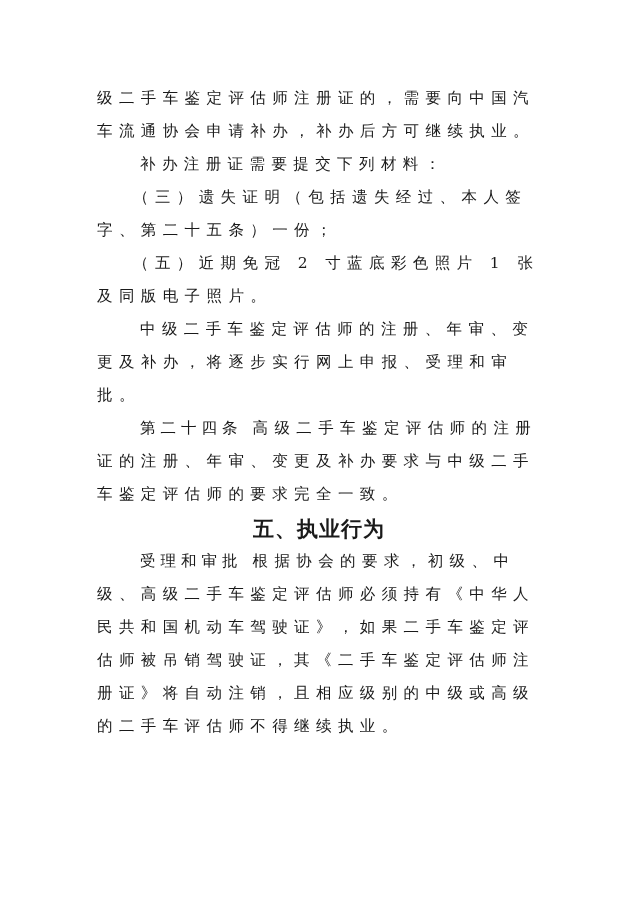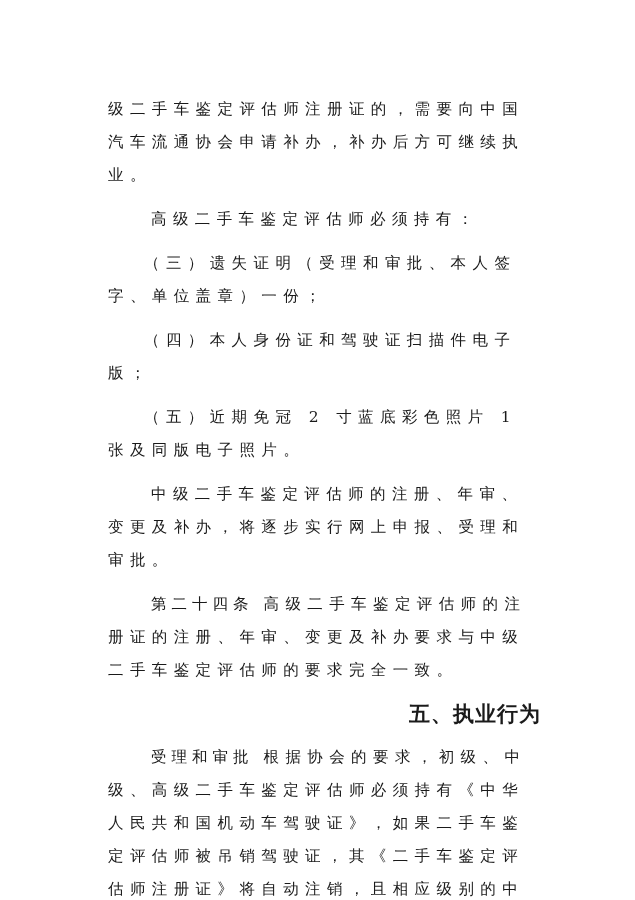--- a/index.html
+++ b/index.html
@@ -1,32 +1,31 @@
 <!DOCTYPE html>
 <html><head>
 <meta charset="utf-8">
 <style>
   html, body { margin: 0; padding: 0; background: #ffffff; }
   body { width: 635px; height: 900px; position: relative; overflow: hidden;
          font-family: "DejaVu Serif", "Liberation Serif", serif; color: #1a1a1a; }
   .page { position: absolute; left: 97px; top: 82px; width: 444px; }
-  .p { font-size: 15.5px; line-height: 33px; letter-spacing: 6.4px; margin: 11px; text-align: left; word-break: break-all; }
+  .p { font-size: 15.5px; line-height: 33px; letter-spacing: 6.4px; margin: 0; text-align: left; word-break: break-all; }
   .indent { text-indent: 43px; }
   .indent-list { text-indent: 36px; }
   .bold-lead { font-weight: normal; font-family: "DejaVu Sans", "Liberation Sans", sans-serif; letter-spacing: 5px; }
   .heading { font-family: "DejaVu Sans", "Liberation Sans", sans-serif; font-weight: bold; font-size: 21px;
-             text-align: right; letter-spacing: 1px; line-height: 32px; margin: 2px 0 0 0; padding-left: 0; }
+             text-align: center; letter-spacing: 1px; line-height: 32px; margin: 2px 0 0 0; padding-left: 0; }
   .gap { margin-left: 10px; }
 </style>
 </head>
 <body>
 
 <div class="page">
   <p class="p">级二手车鉴定评估师注册证的，需要向中国汽车流通协会申请补办，补办后方可继续执业。</p>
-  <p class="p indent">高级二手车鉴定评估师必须持有：</p>
-  <p class="p indent-list">（三）遗失证明（受理和审批、本人签字、单位盖章）一份；</p>
-  <p class="p indent-list">（四）本人身份证和驾驶证扫描件电子版；</p>
+  <p class="p indent">补办注册证需要提交下列材料：</p>
+  <p class="p indent-list">（三）遗失证明（包括遗失经过、本人签字、第二十五条）一份；</p>
   <p class="p indent-list">（五）近期免冠 2 寸蓝底彩色照片 1 张及同版电子照片。</p>
   <p class="p indent">中级二手车鉴定评估师的注册、年审、变更及补办，将逐步实行网上申报、受理和审批。</p>
   <p class="p indent"><span class="bold-lead">第二十四条</span><span class="gap">高级二手车鉴定评估师的注册证的注册、年审、变更及补办要求与中级二手车鉴定评估师的要求完全一致。</span></p>
   <h2 class="heading">五、执业行为</h2>
   <p class="p indent"><span class="bold-lead">受理和审批</span><span class="gap">根据协会的要求，初级、中级、高级二手车鉴定评估师必须持有《中华人民共和国机动车驾驶证》，如果二手车鉴定评估师被吊销驾驶证，其《二手车鉴定评估师注册证》将自动注销，且相应级别的中级或高级的二手车评估师不得继续执业。</span></p>
 </div>
 
 </body></html>

